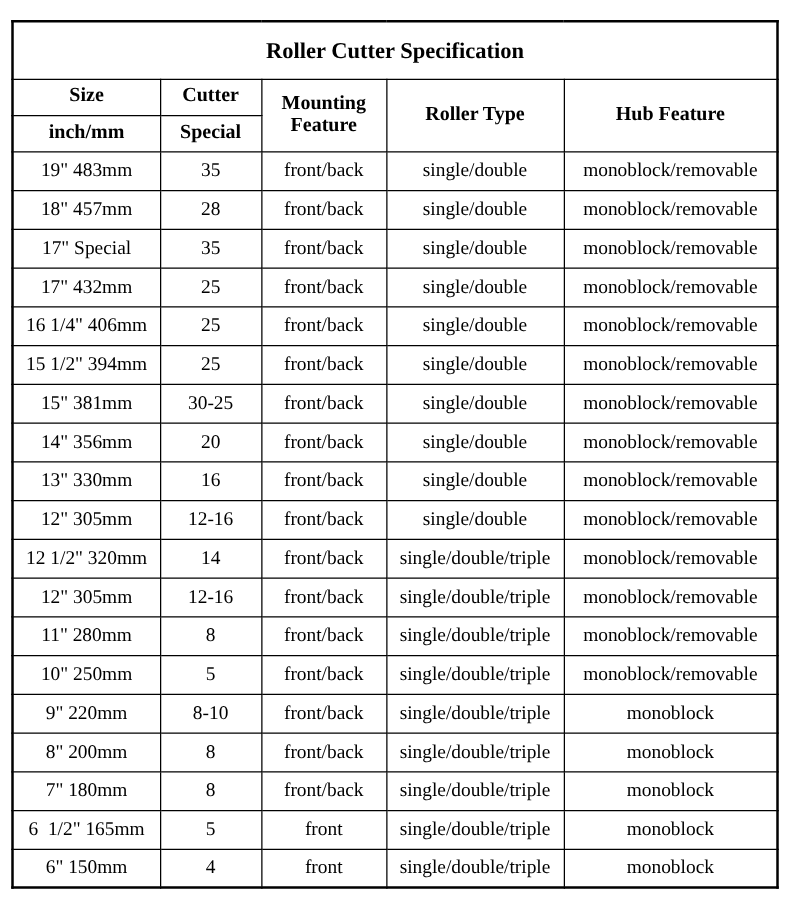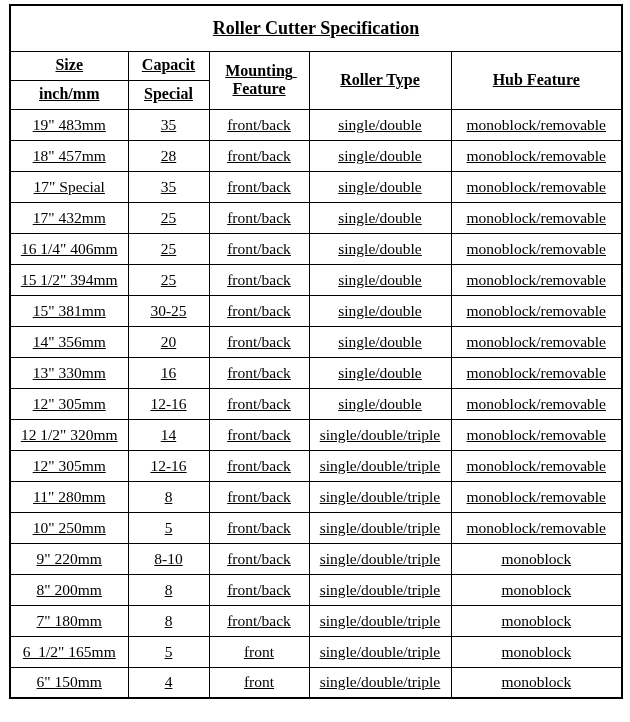--- a/index.html
+++ b/index.html
@@ -8,22 +8,21 @@
     padding: 0;
     width: 630px;
     height: 722px;
     background: #ffffff;
     font-family: "Liberation Serif", "DejaVu Serif", serif;
     color: #000000;
   }
   .page {
     width: 630px;
     height: 722px;
-    padding: 4px 9px;
-    text-decoration: underline;
+    padding: 16px 9px;
   }
   table.spec {
     width: 612px;
     border-collapse: collapse;
     border: 2px solid #000000;
     table-layout: fixed;
   }
   table.spec th, table.spec td {
     border: 1px solid #000000;
     text-align: center;
@@ -64,21 +63,21 @@
       <col class="c-mount">
       <col class="c-cutter">
       <col class="c-hub">
     </colgroup>
     <thead>
       <tr>
         <th class="title-cell" colspan="5">Roller Cutter Specification</th>
       </tr>
       <tr>
         <th class="head-cell">Size</th>
-        <th class="head-cell">Capacit</th>
+        <th class="head-cell">Cutter</th>
         <th class="head-cell" rowspan="2">Mounting Feature</th>
         <th class="head-cell" rowspan="2">Roller Type</th>
         <th class="head-cell" rowspan="2">Hub Feature</th>
       </tr>
       <tr>
         <th class="head-cell">inch/mm</th>
         <th class="head-cell">Special</th>
       </tr>
     </thead>
     <tbody>

